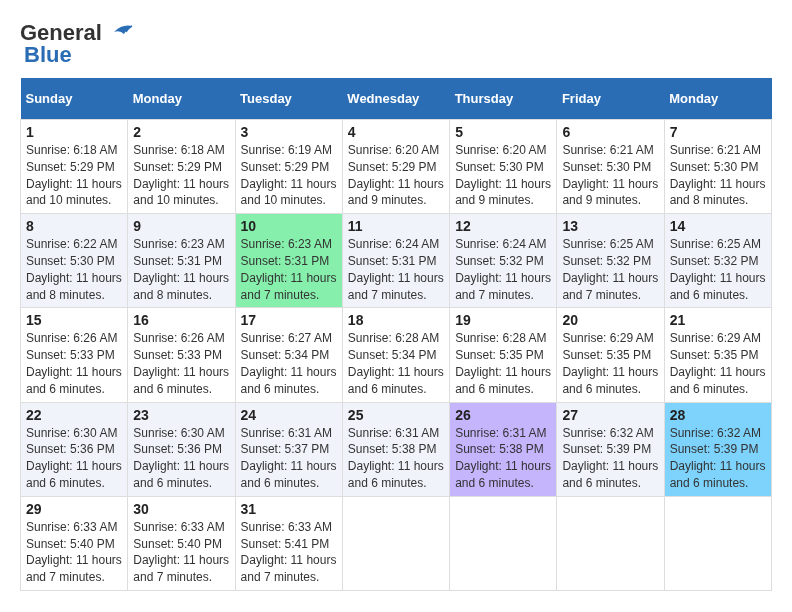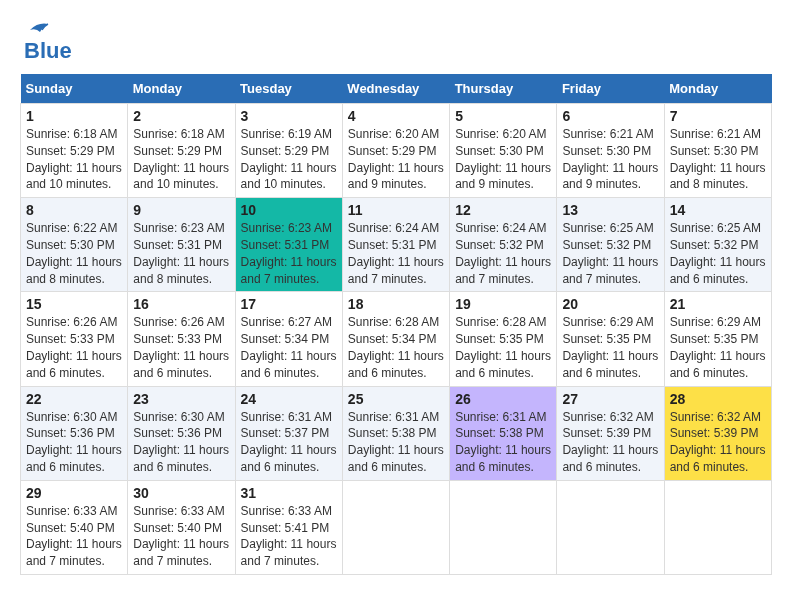--- a/index.html
+++ b/index.html
@@ -34,21 +34,21 @@
       color: #555;
     }
     table {
       width: 100%;
       border-collapse: collapse;
       font-size: 11px;
     }
     th {
       background: #2a6db5;
       color: #fff;
-      padding: 7px 5px;
+      padding: 13px 5px;
       text-align: left;
       font-size: 13px;
       font-weight: bold;
     }
     td {
       border: 1px solid #ddd;
       vertical-align: top;
       padding: 4px 5px;
       width: calc(100% / 7);
       height: 80px;
@@ -74,20 +74,21 @@
     .empty-cell {
       background: #fff !important;
     }
   </style>
 </head>
 <body>
 
 <div class="header-area">
   <div class="logo">
     <div style="display:flex; align-items:center; gap:2px;">
+      <span style="font-size:22px; font-weight:bold; color:#333;">General</span>
       <svg width="30" height="22" viewBox="0 0 30 22">
         <path d="M10,10 Q18,2 28,4 Q22,8 20,12 Q16,8 10,10Z" fill="#2a6db5"></path>
         <path d="M28,4 Q24,6 22,10" stroke="#2a6db5" stroke-width="1.5" fill="none"></path>
       </svg>
     </div>
     <span style="font-size:22px; font-weight:bold; color:#2a6db5; margin-top:-4px; margin-left:4px;">Blue</span>
   </div>
   <div class="title-area">
     <div class="month-title"></div>
     <div class="location-title"></div>
@@ -139,21 +140,21 @@
       </tr>
       <tr>
         <td style="background: rgb(240, 244, 250);">
           <span class="day-num">8</span>
           <div class="day-info">Sunrise: 6:22 AM<br>Sunset: 5:30 PM<br>Daylight: 11 hours and 8 minutes.</div>
         </td>
         <td style="background: rgb(240, 244, 250);">
           <span class="day-num">9</span>
           <div class="day-info">Sunrise: 6:23 AM<br>Sunset: 5:31 PM<br>Daylight: 11 hours and 8 minutes.</div>
         </td>
-        <td style="background: #14b8a6;">
+        <td style="background: #86efac;">
           <span class="day-num">10</span>
           <div class="day-info">Sunrise: 6:23 AM<br>Sunset: 5:31 PM<br>Daylight: 11 hours and 7 minutes.</div>
         </td>
         <td style="background: rgb(240, 244, 250);">
           <span class="day-num">11</span>
           <div class="day-info">Sunrise: 6:24 AM<br>Sunset: 5:31 PM<br>Daylight: 11 hours and 7 minutes.</div>
         </td>
         <td style="background: rgb(240, 244, 250);">
           <span class="day-num">12</span>
           <div class="day-info">Sunrise: 6:24 AM<br>Sunset: 5:32 PM<br>Daylight: 11 hours and 7 minutes.</div>
@@ -215,21 +216,21 @@
           <div class="day-info">Sunrise: 6:31 AM<br>Sunset: 5:38 PM<br>Daylight: 11 hours and 6 minutes.</div>
         </td>
         <td style="background: #c4b5fd;">
           <span class="day-num">26</span>
           <div class="day-info">Sunrise: 6:31 AM<br>Sunset: 5:38 PM<br>Daylight: 11 hours and 6 minutes.</div>
         </td>
         <td style="background: rgb(240, 244, 250);">
           <span class="day-num">27</span>
           <div class="day-info">Sunrise: 6:32 AM<br>Sunset: 5:39 PM<br>Daylight: 11 hours and 6 minutes.</div>
         </td>
-        <td style="background: #fde047;">
+        <td style="background: #7dd3fc;">
           <span class="day-num">28</span>
           <div class="day-info">Sunrise: 6:32 AM<br>Sunset: 5:39 PM<br>Daylight: 11 hours and 6 minutes.</div>
         </td>
       </tr>
       <tr>
         <td style="background: rgb(255, 255, 255);">
           <span class="day-num">29</span>
           <div class="day-info">Sunrise: 6:33 AM<br>Sunset: 5:40 PM<br>Daylight: 11 hours and 7 minutes.</div>
         </td>
         <td style="background: rgb(255, 255, 255);">

